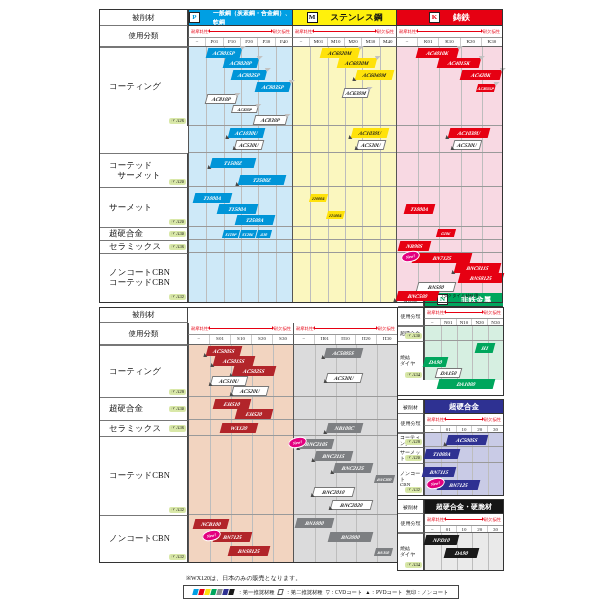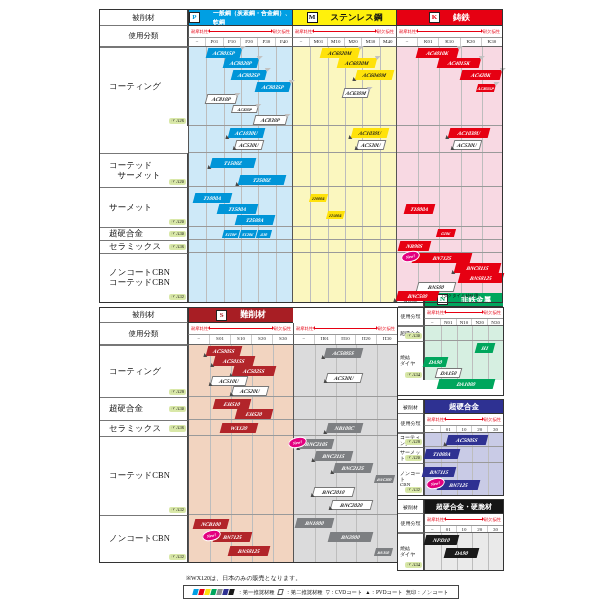--- a/index.html
+++ b/index.html
@@ -215,24 +215,20 @@
         <span class="pill inline">☞ A36</span>
       </div>
       <div class="cl rowlab" style="left: 0px; top: 128px; width: 88px; height: 79px;">
         <span class="rl-t">コーテッドCBN</span>
         <span class="pill">☞ A32</span>
       </div>
       <div class="cl rowlab" style="left: 0px; top: 207px; width: 88px; height: 47px;">
         <span class="rl-t">ノンコートCBN</span>
         <span class="pill">☞ A32</span>
       </div>
-      <div class="cl sech" style="left: 88px; top: 0px; width: 105px; height: 15px; background: rgb(168, 30, 36); color: rgb(255, 255, 255); font-size: 8.5px;">
-        <span class="lbx" style="color: rgb(168, 30, 36); border-color: rgb(34, 34, 34);">S</span>
-        <span>難削材</span>
-      </div>
       <div class="cl axis" style="left: 88px; top: 15px; width: 105px; height: 12px;">
         <span>耐摩耗性</span>
         <span class="ln"></span>
         <span>耐欠損性</span>
       </div>
       <div class="cl ticks" style="left: 88px; top: 27px; width: 105px; height: 10px;">
         <span>−</span>
         <span>S01</span>
         <span>S10</span>
         <span>S20</span>

